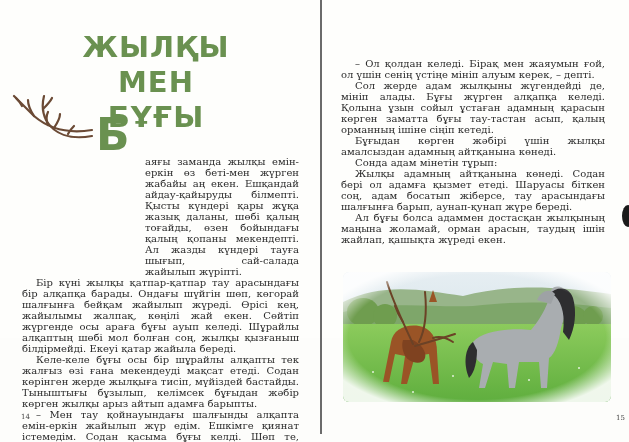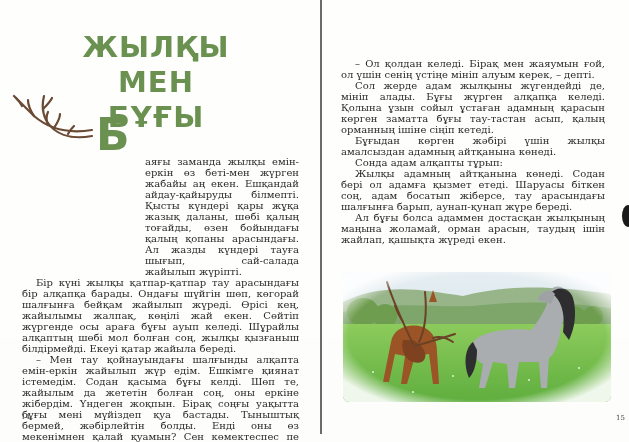--- a/index.html
+++ b/index.html
@@ -69,38 +69,39 @@
       <path d="M84 46 C62 50 46 44 38 30 C34 22 34 14 36 6"></path>
       <path d="M46 38 C50 32 52 28 52 24"></path>
       <path d="M36 18 C40 14 42 12 44 8"></path>
       <path d="M60 44 C62 40 64 38 66 36"></path>
     </g>
   </svg>
 
   <div class="dropcap">Б</div>
 
   <div class="text left-text">
-    <p class="first">аяғы заманда жылқы емін-еркін өз беті-мен жүрген жабайы аң екен. Ешқандай айдау-қайыруды білмепті. Қысты күндері қары жұқа жазық даланы, шөбі қалың тоғайды, өзен бойындағы қалың қопаны арасындағы. Ал жазды күндері тауға шығып, сай-салада жайылып жүріпті.</p>
+    <p class="first">аяғы заманда жылқы емін-еркін өз беті-мен жүрген жабайы аң екен. Ешқандай айдау-қайыруды білмепті. Қысты күндері қары жұқа жазық даланы, шөбі қалың тоғайды, өзен бойындағы қалың қопаны мекендепті. Ал жазды күндері тауға шығып, сай-салада жайылып жүріпті.</p>
     <p>Бір күні жылқы қатпар-қатпар тау арасындағы бір алқапқа барады. Ондағы шүйгін шөп, көгорай шалғынға бейқам жайылып жүреді. Өрісі кең, жайылымы жалпақ, көңілі жай екен. Сөйтіп жүргенде осы араға бұғы ауып келеді. Шұрайлы алқаптың шөбі мол болған соң, жылқы қызғаныш білдірмейді. Екеуі қатар жайыла береді.</p>
+    <p>Келе-келе бұғы осы бір шұрайлы алқапты тек жалғыз өзі ғана мекендеуді мақсат етеді. Содан көрінген жерде жылқыға тисіп, мүйіздей бастайды. Тыныштығы бұзылып, келімсек бұғыдан жәбір көрген жылқы арыз айтып адамға барыпты.</p>
     <p>– Мен тау қойнауындағы шалғынды алқапта емін-еркін жайылып жүр едім. Ешкімге қиянат істемедім. Содан қасыма бұғы келді. Шөп те, жайылым да жететін болған соң, оны еркіне жібердім. Үндеген жоқпын. Бірақ соңғы уақытта бұғы мені мүйіздеп қуа бастады. Тыныштық бермей, жәбірлейтін болды. Енді оны өз мекенімнен қалай қуамын? Сен көмектеспес пе екенсің? – деп қиыла өтініпті.</p>
 
   </div>
 
   <div class="pagenum pn-left">14</div>
 </div>
 
 <div class="spine"></div>
 
 <div class="page right"></div>
 
 <div class="text right-text">
   <p>– Ол қолдан келеді. Бірақ мен жаяумын ғой, ол үшін сенің үстіңе мініп алуым керек, – депті.</p>
   <p>Сол жерде адам жылқыны жүгендейді де, мініп алады. Бұғы жүрген алқапқа келеді. Қолына ұзын сойыл ұстаған адамның қарасын көрген заматта бұғы тау-тастан асып, қалың орманның ішіне сіңіп кетеді.</p>
   <p>Бұғыдан көрген жәбірі үшін жылқы амалсыздан адамның айтқанына көнеді.</p>
-  <p>Сонда адам алқапты тұрып:</p>
+  <p>Сонда адам мінетін тұрып:</p>
   <p>Жылқы адамның айтқанына көнеді. Содан бері ол адамға қызмет етеді. Шаруасы біткен соң, адам босатып жіберсе, тау арасындағы шалғынға барып, аунап-қунап жүре береді.</p>
   <p>Ал бұғы болса адаммен достасқан жылқының маңына жоламай, орман арасын, таудың ішін жайлап, қашықта жүреді екен.</p>
 </div>
 
 <svg class="illustration" viewBox="0 0 268 130">
   <defs>
     <linearGradient id="sky" x1="0" y1="0" x2="0" y2="1">
       <stop offset="0" stop-color="#e6eef2"></stop>
       <stop offset="1" stop-color="#c9dbe3"></stop>
     </linearGradient>

